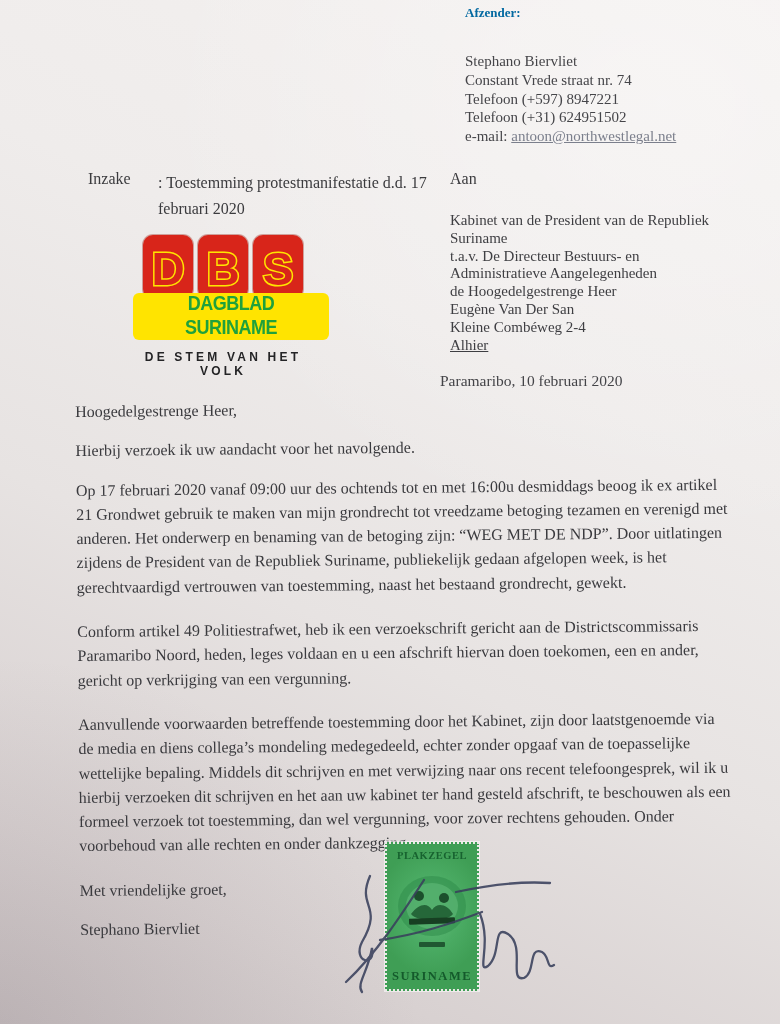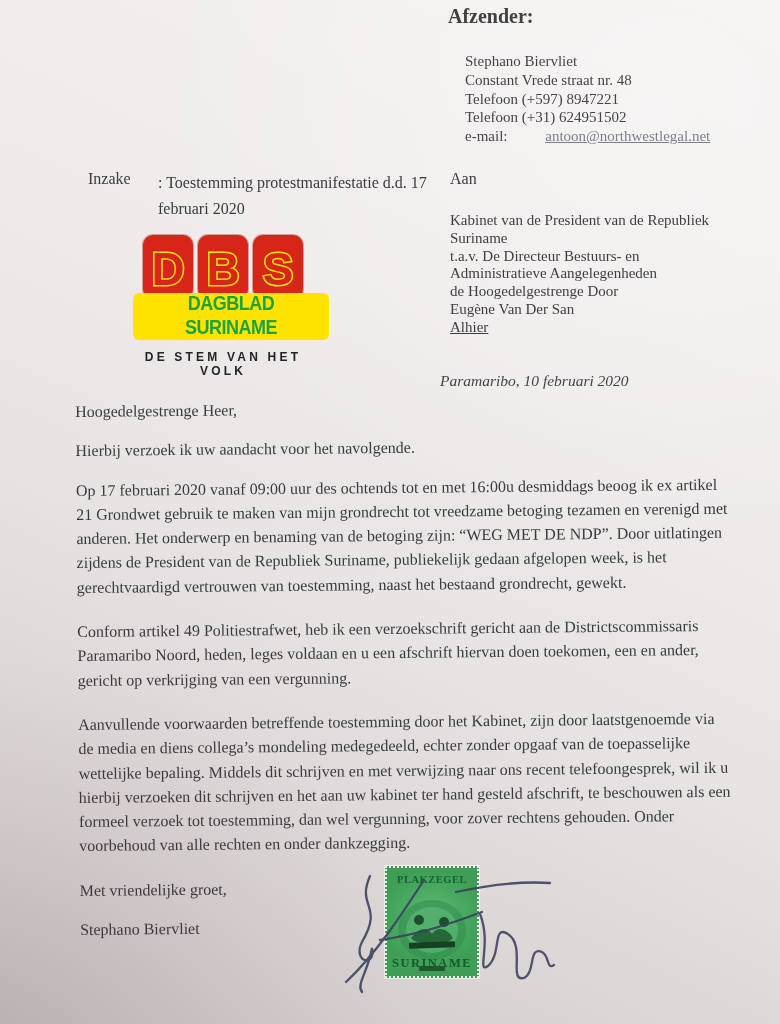--- a/index.html
+++ b/index.html
@@ -7,81 +7,82 @@
     width:780px;height:1024px;position:relative;overflow:hidden;
     background:linear-gradient(205deg,#f4f1f0 0%,#efecEB 35%,#e7e3e2 60%,#d8d1d1 85%,#cbc3c4 100%);
     font-family:"Liberation Serif","DejaVu Serif",serif;
     color:#3b3b3e;
   }
   .vignette{position:absolute;inset:0;pointer-events:none;
     background:radial-gradient(120% 80% at 85% 10%,rgba(255,255,255,.35) 0%,rgba(255,255,255,0) 55%),
                radial-gradient(90% 60% at 0% 100%,rgba(90,75,85,.14) 0%,rgba(90,75,85,0) 60%);}
   .abs{position:absolute;}
   
-  .afzender{left:448px;top:5px;font-size:20px;font-weight:bold;color:#404040;}
+  .afzender{left:465px;top:5px;font-size:13px;font-weight:bold;color:#0369a1;}
   .sender{left:465px;top:52px;font-size:15px;line-height:18.8px;color:#454549;}
-  .email-link{color:#7b7f8c;text-decoration:underline;margin-left:34px;}
+  .email-link{color:#7b7f8c;text-decoration:underline;}
   
   .subject-label{left:88px;top:170px;font-size:16px;}
   .subject-text{left:158px;top:170px;width:305px;font-size:16px;line-height:26px;}
   .aan{left:450px;top:170px;font-size:16px;text-align:center;}
   .recipient{left:450px;top:212px;font-size:15px;line-height:17.8px;color:#3e3e42;}
   .recipient .ul{text-decoration:underline;}
-  .dateline{left:440px;top:372px;font-size:15.5px;color:#444448;font-style:italic;}
+  .dateline{left:440px;top:372px;font-size:15.5px;color:#444448;}
   
   .logo{left:133px;top:235px;width:180px;text-align:center;}
   .tiles{display:flex;gap:5px;justify-content:center;}
   .tile{width:50px;height:64px;background:#d8251a;border-radius:10px;box-shadow:0 0 0 1px rgba(150,20,10,.35);display:block;}
   .band{margin:-6px auto 0;width:178px;background:#ffe400;border-radius:6px;padding:2px 9px 3px;position:relative;}
   .band-text{font-family:"Liberation Sans","DejaVu Sans",sans-serif;font-weight:bold;font-size:18px;color:#1fa13c;letter-spacing:-0.5px;display:inline-block;transform:scaleY(1.15);}
   .tagline{margin-top:10px;font-family:"Liberation Sans","DejaVu Sans",sans-serif;font-weight:bold;font-size:12px;letter-spacing:3.2px;color:#242426;}
   
   .bodytext{left:75px;top:400px;width:652px;font-size:16px;line-height:24.3px;color:#3a3a3e;transform:rotate(-0.55deg);transform-origin:top left;}
   .bodytext p{margin:0 0 15px 0;}
   .bodytext p.para{margin-bottom:20px;}
   .closing{margin-top:24px;}
   .signer{margin-top:17px;}
   
-  .stamp{left:385px;top:866px;width:94px;height:112px;background:
+  .stamp{left:385px;top:842px;width:94px;height:149px;background:
       radial-gradient(60% 45% at 50% 46%,#63bd7c 0%,#4aab63 55%,#3f9e55 100%);
       border:2px dotted #ece9e7;box-sizing:border-box;box-shadow:0 0 0 1px rgba(255,255,255,.55);}
   .stamp-top{position:absolute;top:6px;width:100%;text-align:center;font-family:"Liberation Serif",serif;font-weight:bold;font-size:10.5px;letter-spacing:0.5px;color:#17622f;}
   .stamp-bottom{position:absolute;bottom:5px;width:100%;text-align:center;font-family:"Liberation Serif",serif;font-weight:bold;font-size:12.5px;letter-spacing:1.5px;color:#145a2b;}
   .stamp svg{position:absolute;left:0;top:0;}
   
   .signature{left:330px;top:852px;width:250px;height:165px;}
 </style>
 </head>
 <body>
 
 <div class="vignette"></div>
 
 <div class="abs afzender">Afzender:</div>
 <div class="abs sender">
   <div>Stephano Biervliet</div>
-  <div>Constant Vrede straat nr. 48</div>
+  <div>Constant Vrede straat nr. 74</div>
   <div>Telefoon (+597) 8947221</div>
   <div>Telefoon (+31) 624951502</div>
   <div>
     <span>e-mail:</span>
     <span class="email-link">antoon@northwestlegal.net</span>
   </div>
 </div>
 
 <div class="abs subject-label">Inzake</div>
 <div class="abs subject-text">: Toestemming protestmanifestatie d.d. 17 februari 2020</div>
 
 <div class="abs aan">Aan</div>
 <div class="abs recipient">
   <div>Kabinet van de President van de Republiek</div>
   <div>Suriname</div>
   <div>t.a.v. De Directeur Bestuurs- en</div>
   <div>Administratieve Aangelegenheden</div>
-  <div>de Hoogedelgestrenge Door</div>
+  <div>de Hoogedelgestrenge Heer</div>
   <div>Eugène Van Der San</div>
+  <div>Kleine Combéweg 2-4</div>
   <div class="ul">Alhier</div>
 </div>
 
 <div class="abs dateline">Paramaribo, 10 februari 2020</div>
 
 <div class="abs logo">
   <div class="tiles">
     <svg class="tile" viewBox="0 0 50 64">
       <text x="25" y="50" text-anchor="middle" font-family="Liberation Sans, DejaVu Sans, sans-serif" font-weight="bold" font-size="46" fill="#d8251a" stroke="#ffe400" stroke-width="3" paint-order="stroke">D</text>
     </svg>

